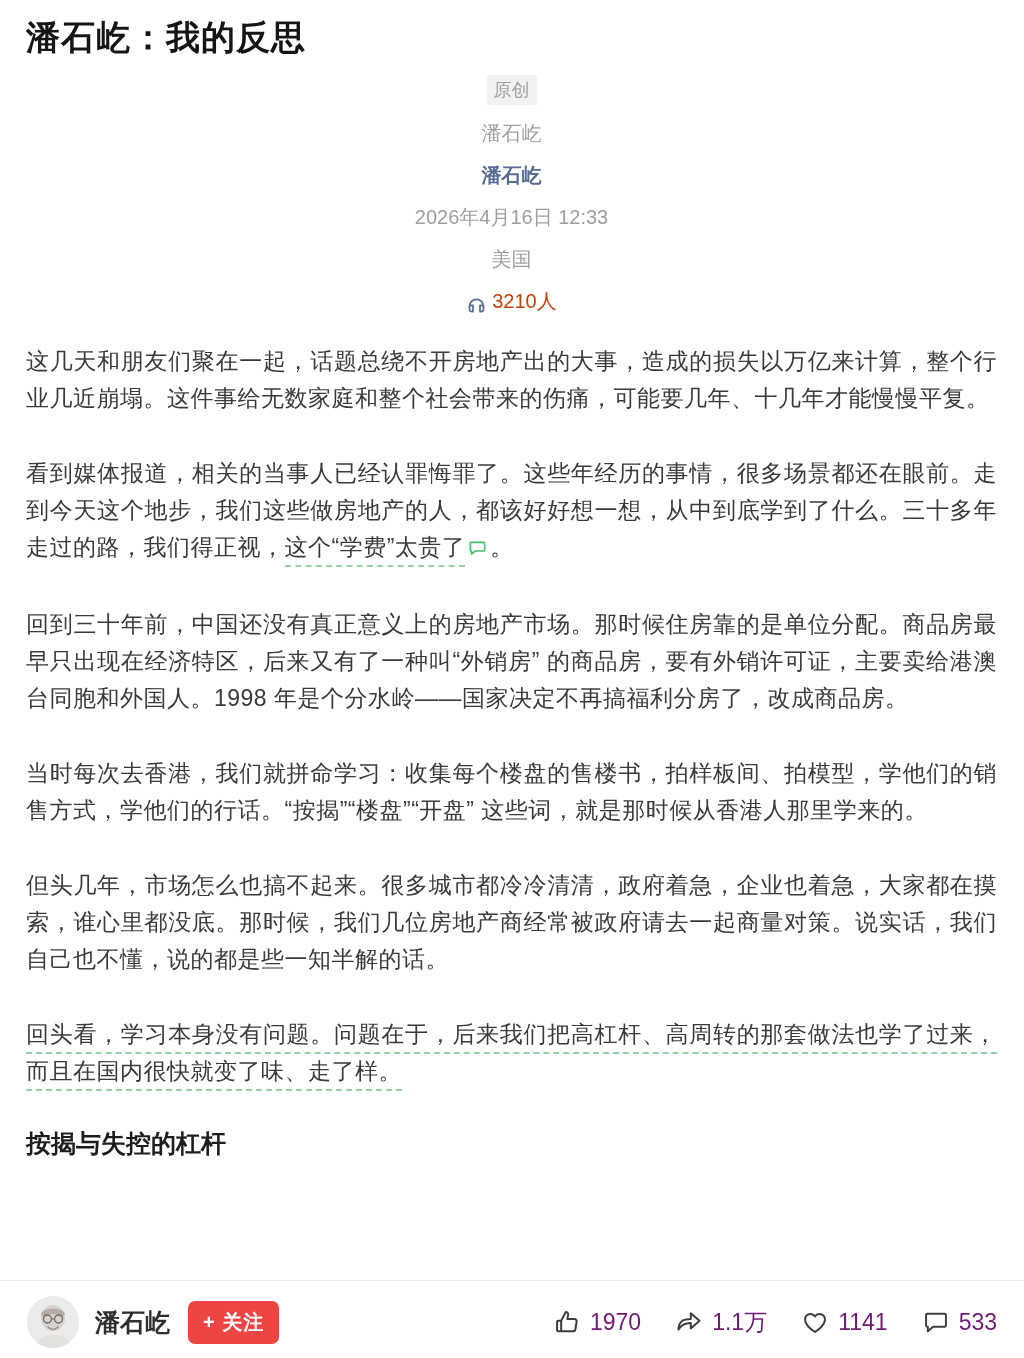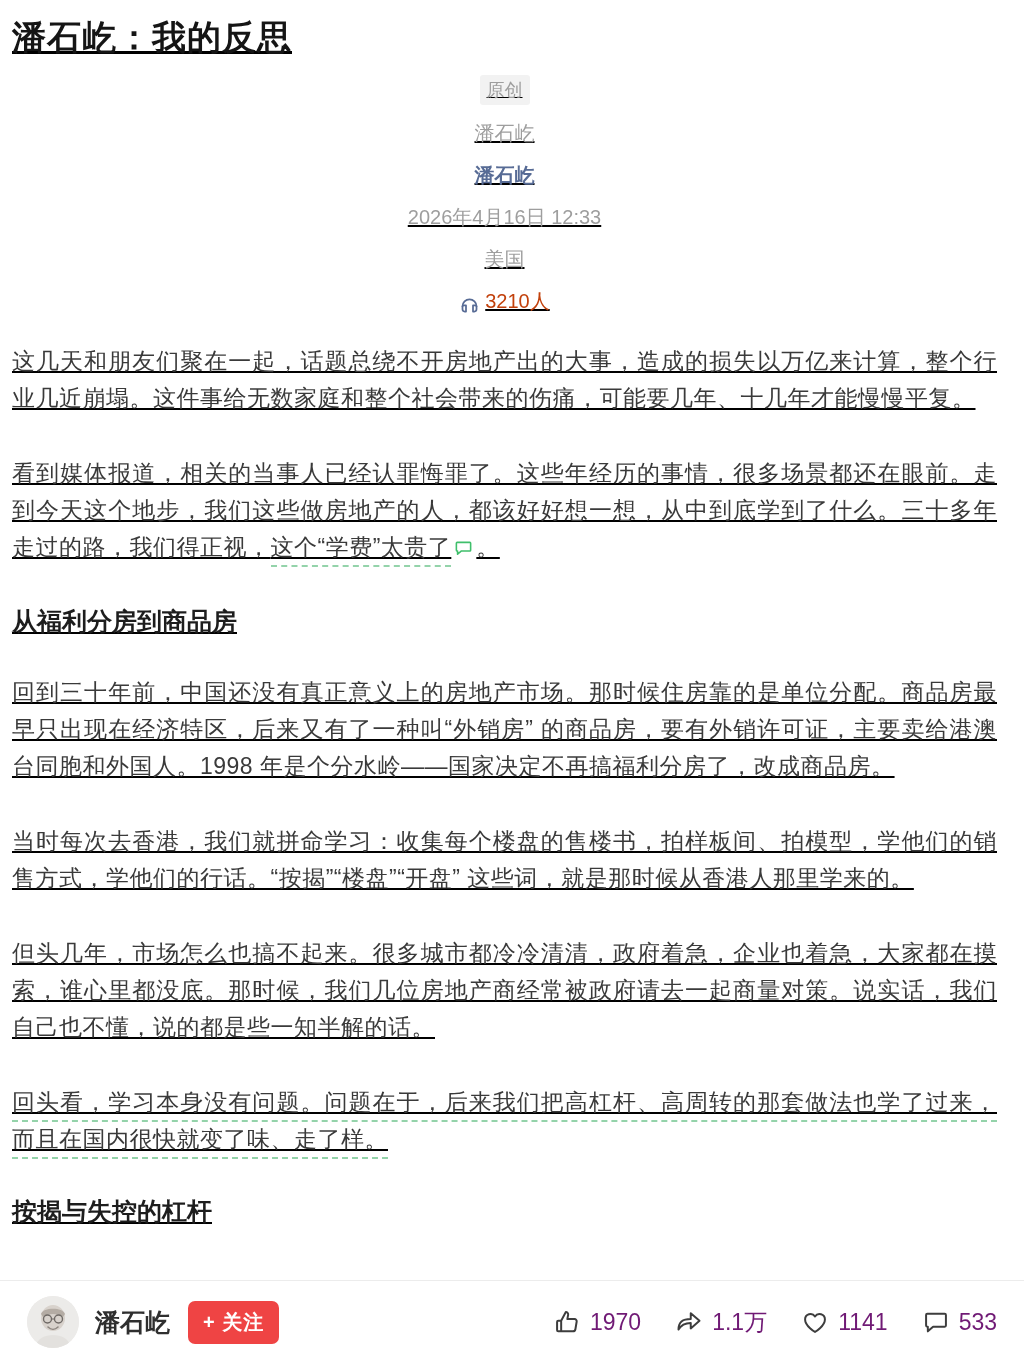--- a/index.html
+++ b/index.html
@@ -6,25 +6,24 @@
   html, body { background: #ffffff; }
   body {
     width: 1024px;
     height: 1358px;
     overflow: hidden;
     font-family: "Liberation Sans", "DejaVu Sans", sans-serif;
     display: flex;
     flex-direction: column;
   }
   .page {
-    padding: 14px 27px 0 12px;
+    padding: 14px 27px 0 26px;
     display: flex;
     flex-direction: column;
     flex: 1 1 auto;
-    text-decoration: underline;
   }
   .title {
     font-size: 34px;
     font-weight: 700;
     color: #151515;
     line-height: 46px;
     letter-spacing: 1px;
   }
   .meta {
     margin-top: 15px;
@@ -158,21 +157,20 @@
   </div>
 
   <div class="article">
     <p class="first">这几天和朋友们聚在一起，话题总绕不开房地产出的大事，造成的损失以万亿来计算，整个行业几近崩塌。这件事给无数家庭和整个社会带来的伤痛，可能要几年、十几年才能慢慢平复。</p>
 
     <p><span>看到媒体报道，相关的当事人已经认罪悔罪了。这些年经历的事情，很多场景都还在眼前。走到今天这个地步，我们这些做房地产的人，都该好好想一想，从中到底学到了什么。三十多年走过的路，我们得正视，</span><span class="hl">这个“学费”太贵了</span><span class="note-icon"><svg width="19" height="19" viewBox="0 0 24 24" fill="none" stroke="#3fbf6b" stroke-width="2" stroke-linejoin="round">
             <path d="M4 5.5h16a1 1 0 0 1 1 1v9a1 1 0 0 1-1 1H9l-4.5 4v-4H4a1 1 0 0 1-1-1v-9a1 1 0 0 1 1-1z"></path>
           </svg></span><span>。</span></p>
 
 
-    <h2>从福利分房到商品房</h2>
 
     <p>回到三十年前，中国还没有真正意义上的房地产市场。那时候住房靠的是单位分配。商品房最早只出现在经济特区，后来又有了一种叫“外销房” 的商品房，要有外销许可证，主要卖给港澳台同胞和外国人。1998 年是个分水岭——国家决定不再搞福利分房了，改成商品房。</p>
 
     <p>当时每次去香港，我们就拼命学习：收集每个楼盘的售楼书，拍样板间、拍模型，学他们的销售方式，学他们的行话。“按揭”“楼盘”“开盘” 这些词，就是那时候从香港人那里学来的。</p>
 
     <p>但头几年，市场怎么也搞不起来。很多城市都冷冷清清，政府着急，企业也着急，大家都在摸索，谁心里都没底。那时候，我们几位房地产商经常被政府请去一起商量对策。说实话，我们自己也不懂，说的都是些一知半解的话。</p>
 
     <p><span class="hl">回头看，学习本身没有问题。问题在于，后来我们把高杠杆、高周转的那套做法也学了过来，而且在国内很快就变了味、走了样。</span></p>
 
     <h2>按揭与失控的杠杆</h2>

